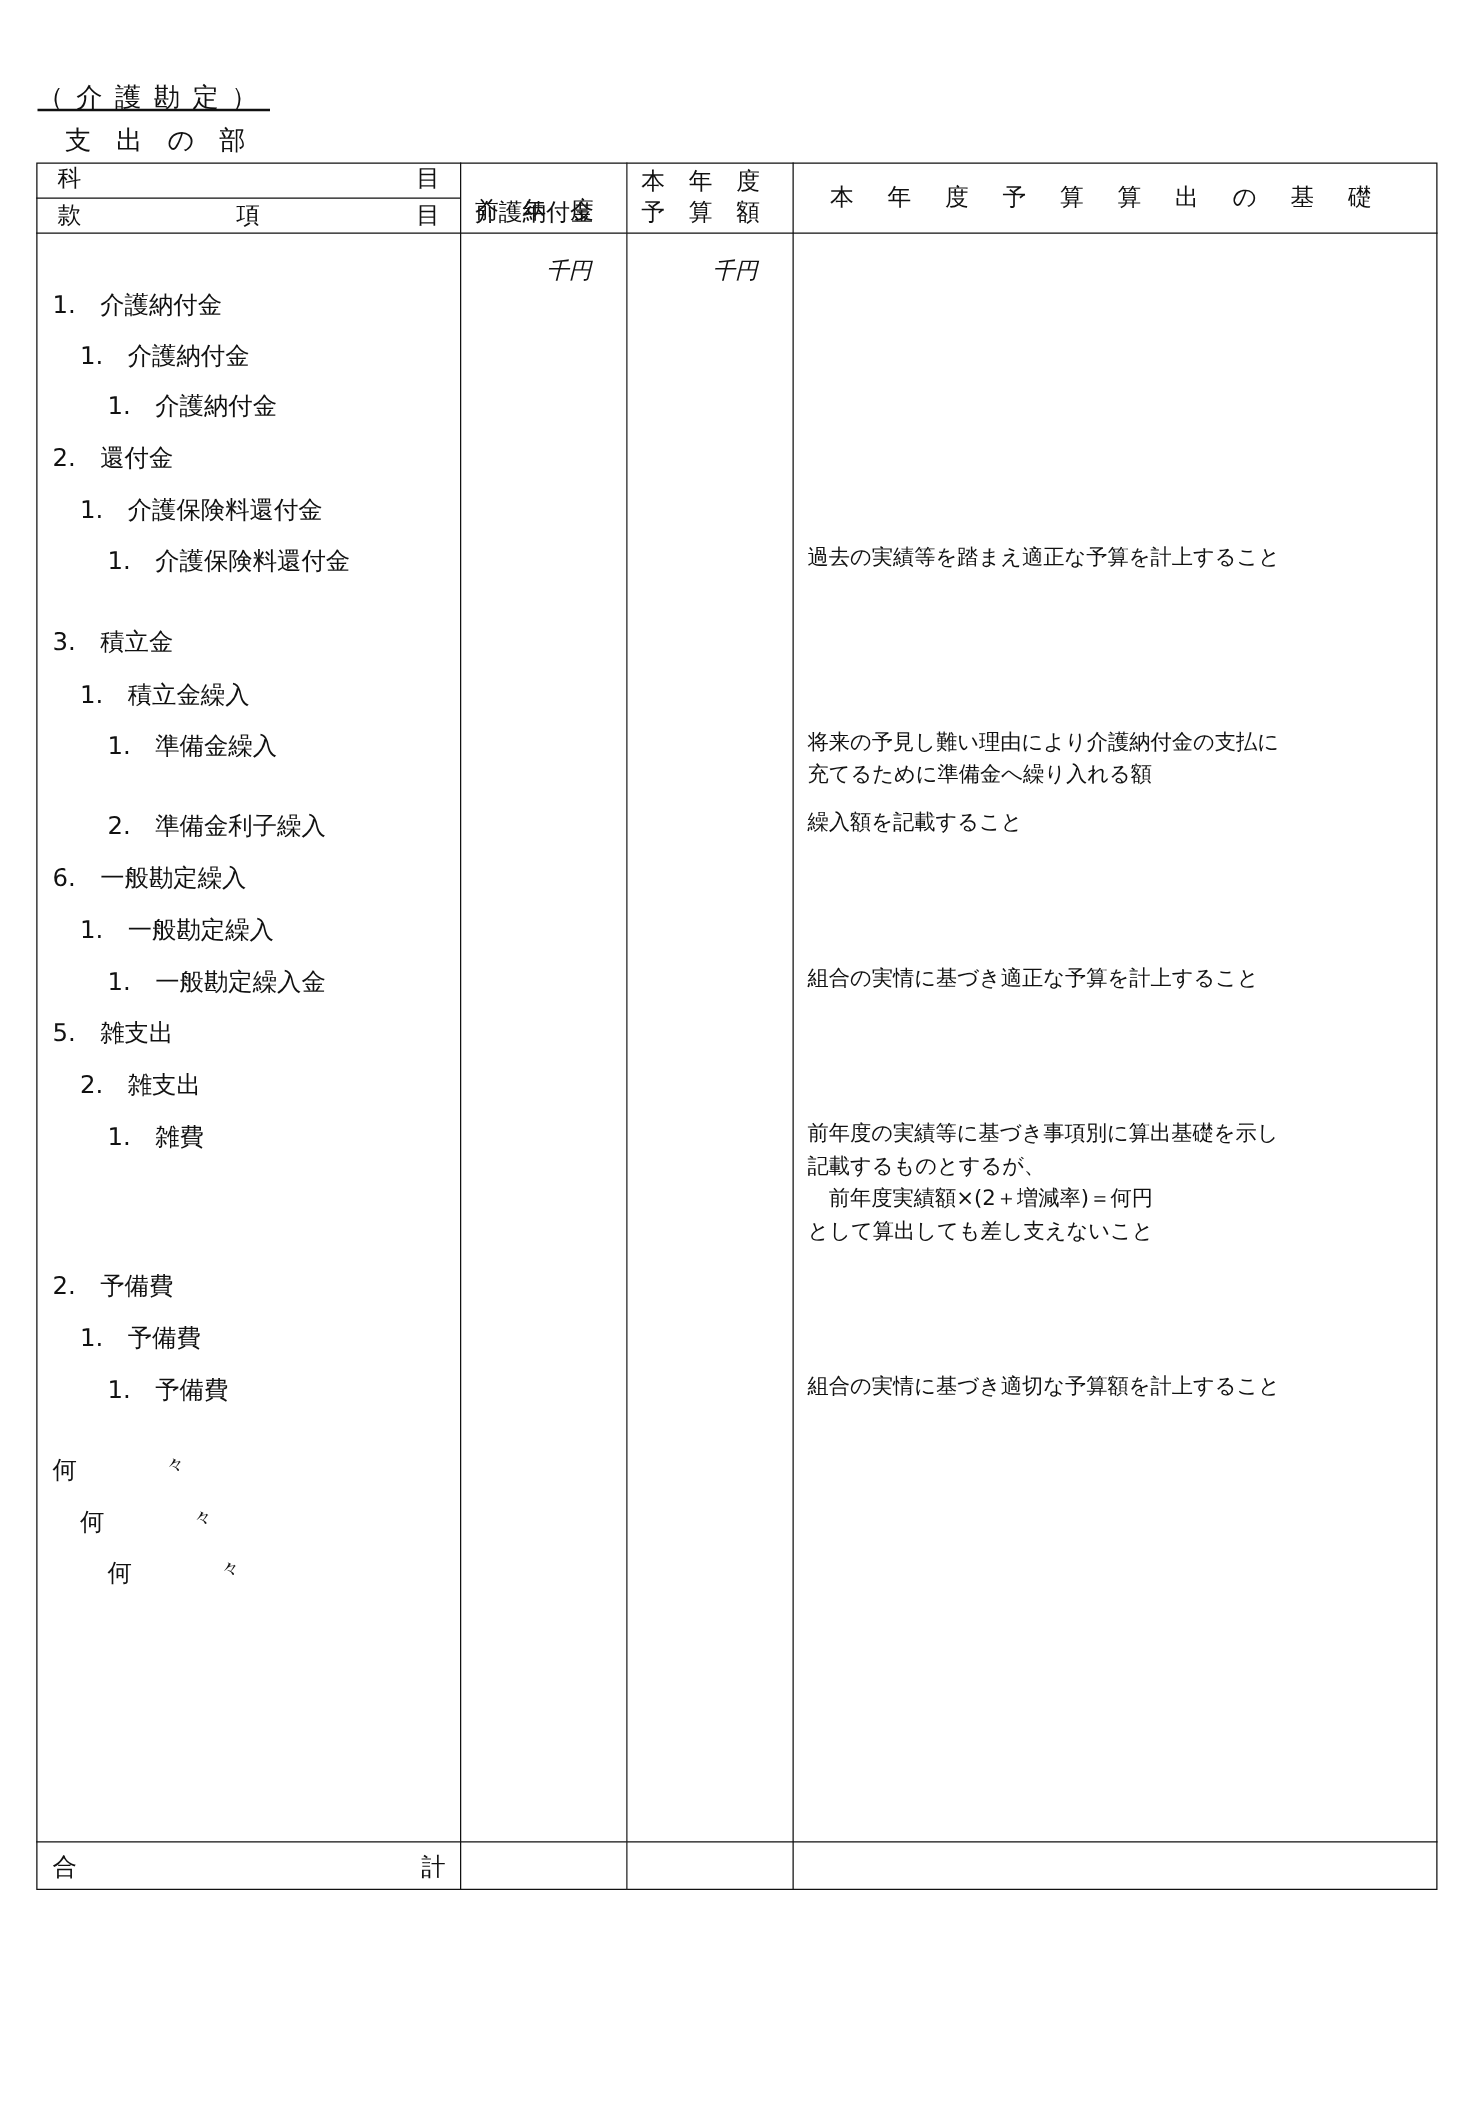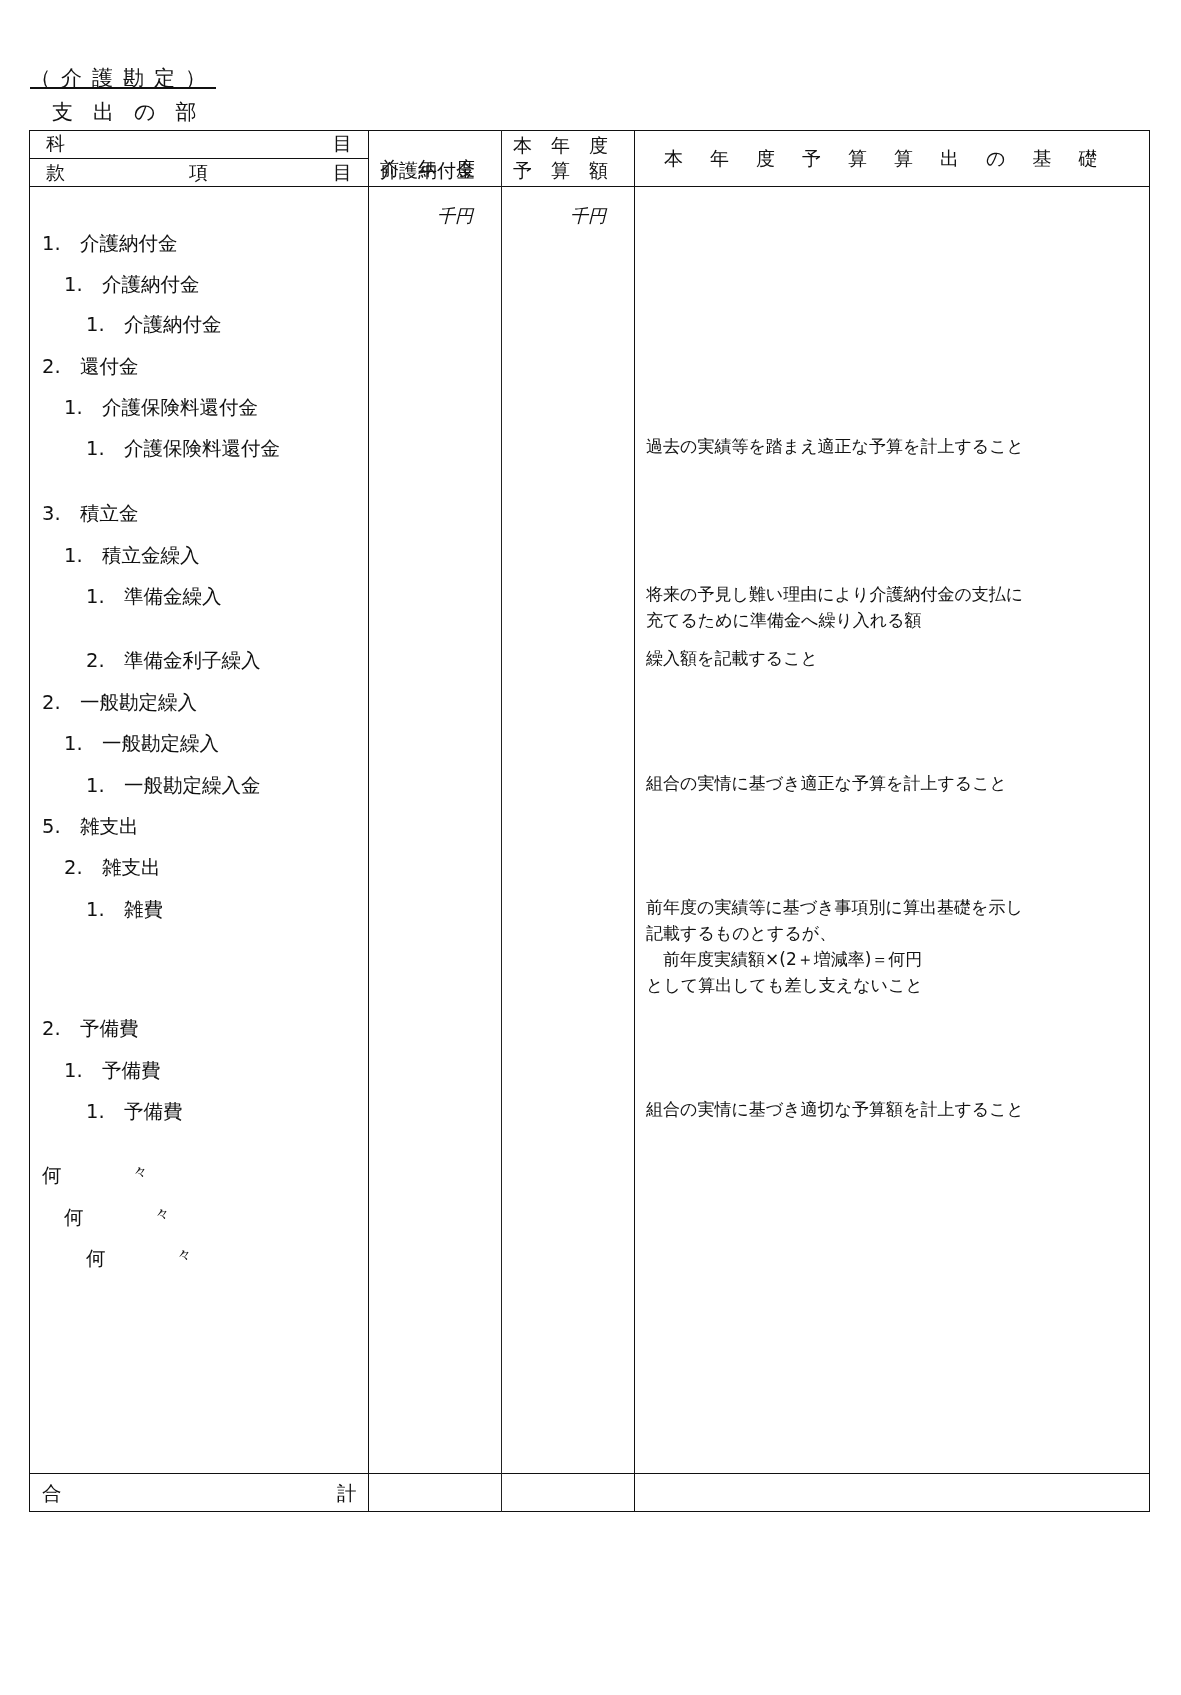--- a/index.html
+++ b/index.html
@@ -55,21 +55,21 @@
 
 <div class="row-label" style="left:42px; top:353px;">2.　還付金</div>
 <div class="row-label" style="left:64px; top:394px;">1.　介護保険料還付金</div>
 <div class="row-label" style="left:86px; top:435px;">1.　介護保険料還付金</div>
 
 <div class="row-label" style="left:42px; top:500px;">3.　積立金</div>
 <div class="row-label" style="left:64px; top:542px;">1.　積立金繰入</div>
 <div class="row-label" style="left:86px; top:583px;">1.　準備金繰入</div>
 <div class="row-label" style="left:86px; top:647px;">2.　準備金利子繰入</div>
 
-<div class="row-label" style="left:42px; top:689px;">2.　一般勘定繰入</div>
+<div class="row-label" style="left:42px; top:689px;">6.　一般勘定繰入</div>
 <div class="row-label" style="left:64px; top:730px;">1.　一般勘定繰入</div>
 <div class="row-label" style="left:86px; top:772px;">1.　一般勘定繰入金</div>
 
 <div class="row-label" style="left:42px; top:813px;">5.　雑支出</div>
 <div class="row-label" style="left:64px; top:854px;">2.　雑支出</div>
 <div class="row-label" style="left:86px; top:896px;">1.　雑費</div>
 
 <div class="row-label" style="left:42px; top:1015px;">2.　予備費</div>
 <div class="row-label" style="left:64px; top:1057px;">1.　予備費</div>
 <div class="row-label" style="left:86px; top:1098px;">1.　予備費</div>

